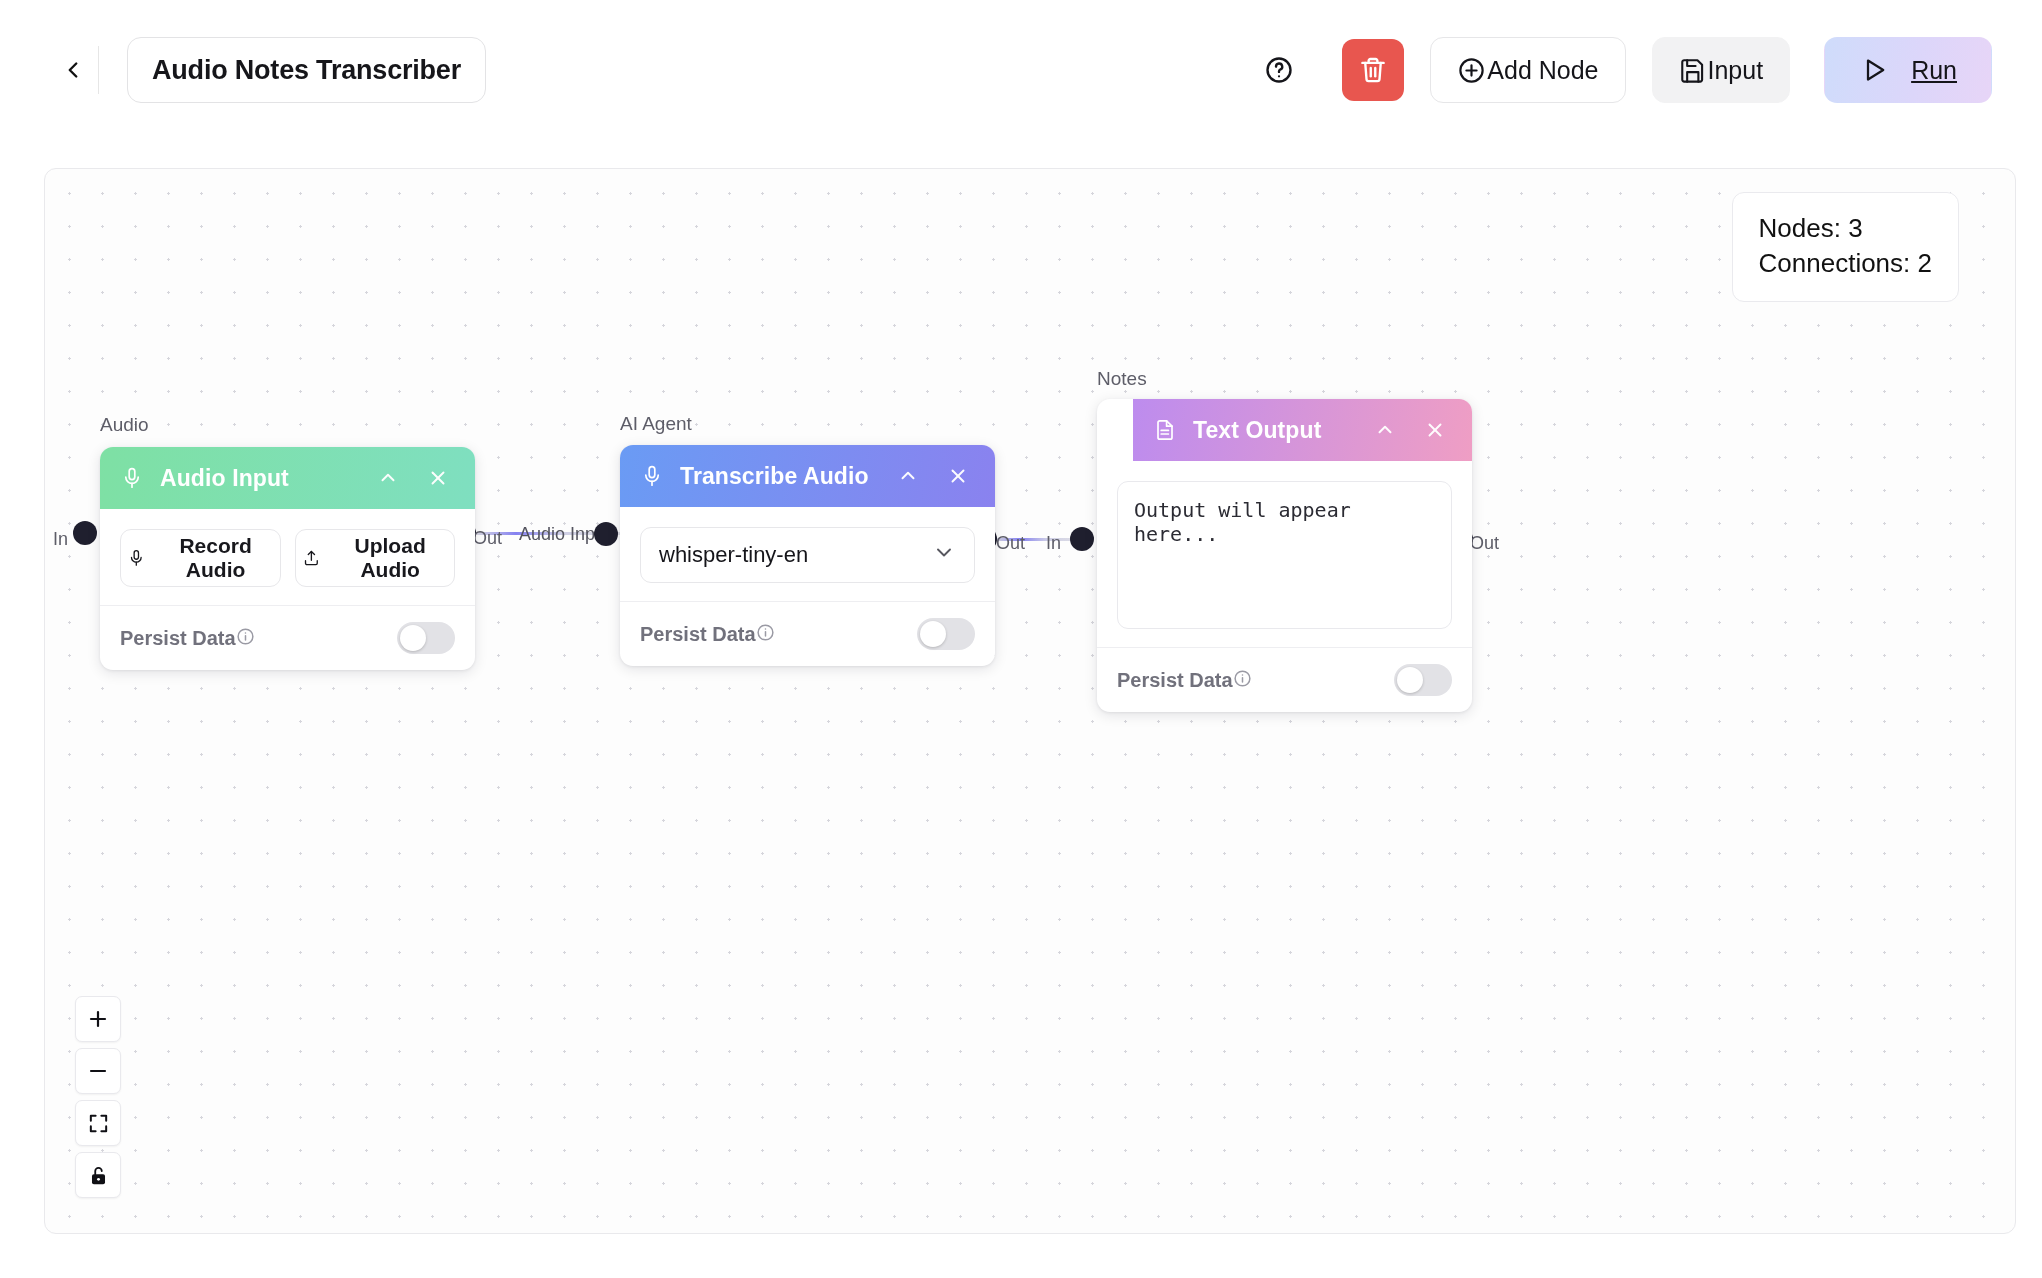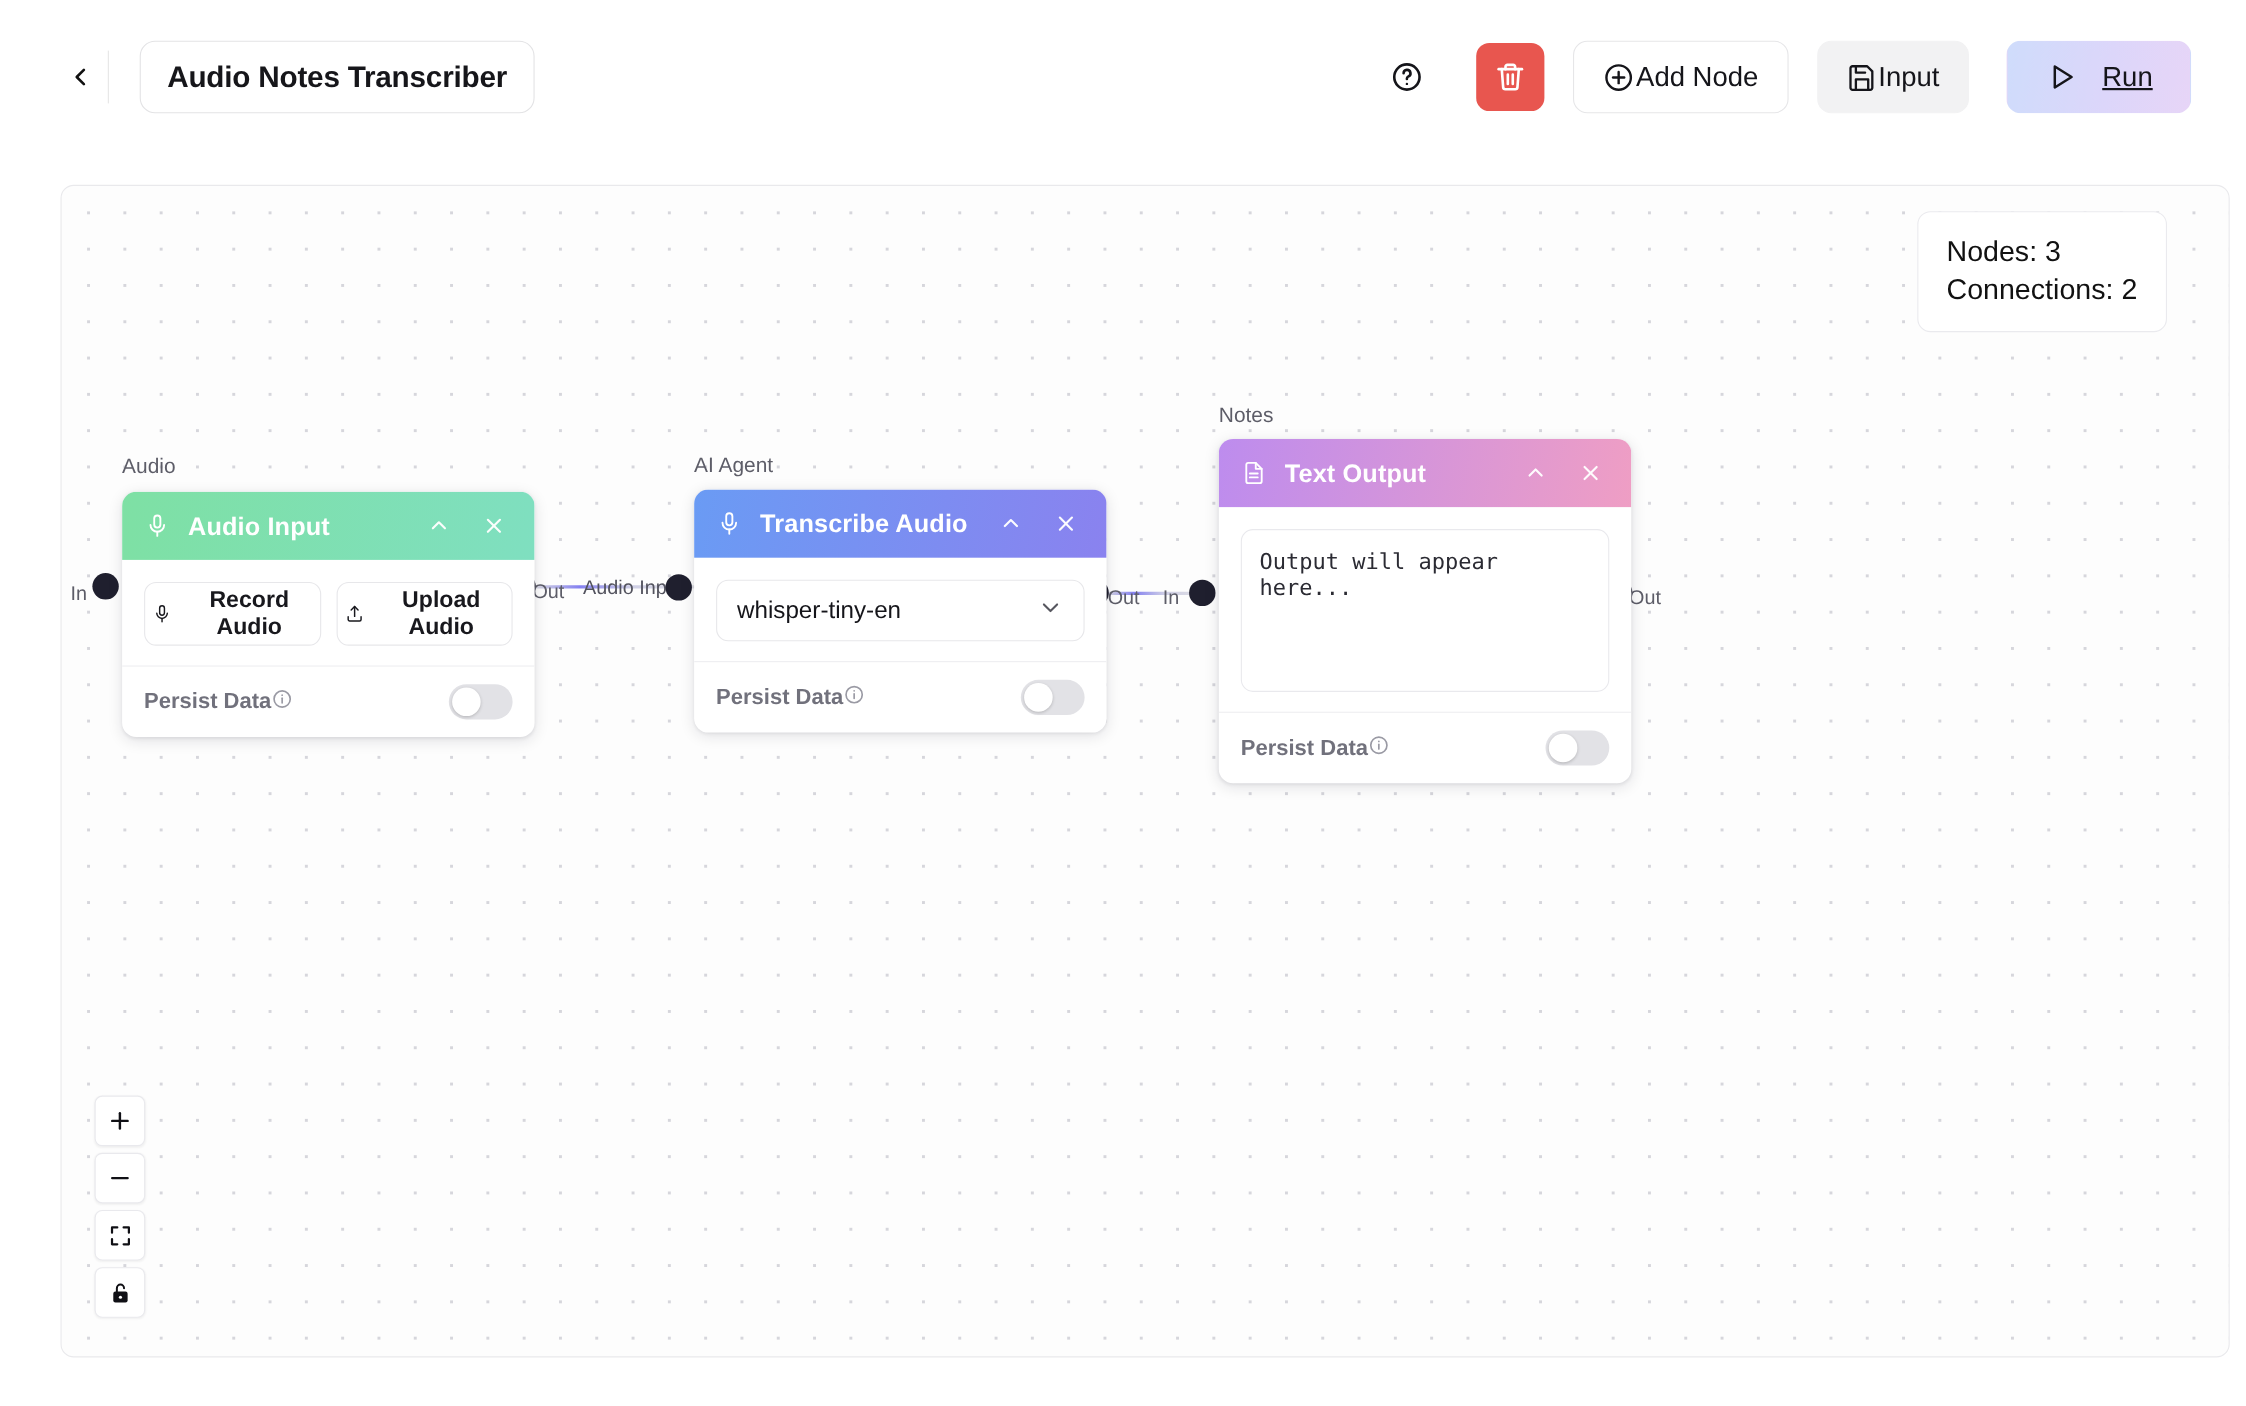--- a/index.html
+++ b/index.html
@@ -51,21 +51,21 @@
   .tb-btn.run {
     margin-left: 34px; margin-right: 0;
     background: linear-gradient(100deg, #cfdcfb 0%, #dcd6fa 55%, #e7d5f7 100%);
     border-color: transparent; gap: 22px; padding: 0 34px; text-decoration: underline;
   }
   .tb-btn .lbl { white-space: nowrap; }
   .chev { display: inline-flex; margin-left: 4px; }
 
   
   .canvas {
-    position: absolute; left: 55px; top: 168px; width: 1972px; height: 1066px;
+    position: absolute; left: 44px; top: 168px; width: 1972px; height: 1066px;
     border: 1px solid #e9e9ec; border-radius: 12px; background: #fdfdfd;
     background-image: radial-gradient(#d6d6dc 1.4px, transparent 1.4px);
     background-size: 33px 33px; background-position: 8px 8px;
     overflow: hidden;
   }
 
   
   .stats {
     position: absolute; right: 56px; top: 23px;
     background: #fff; border: 1px solid #eaeaee; border-radius: 12px;
@@ -124,21 +124,21 @@
   #node-transcribe { left: 575px; top: 276px; width: 375px; }
   #node-transcribe .node-head { background: linear-gradient(100deg,#6a9bf4 0%, #8a82ef 100%); }
   .select-field {
     height: 56px; border: 1px solid #e7e7ea; border-radius: 11px; background: #fff;
     display: flex; align-items: center; justify-content: space-between; padding: 0 18px;
     font-size: 22px; color: #15151a; cursor: pointer;
   }
 
   
   #node-text-output { left: 1052px; top: 230px; width: 375px; }
-  #node-text-output .node-head { background: linear-gradient(100deg,#bd8cee 0%, #ef9ec4 100%); }
+  #node-text-output .node-head { background: linear-gradient(100deg,#bd8cee 0%, #ef9ec4 100%); margin-left: 36px; }
   .output-area {
     height: 148px; border: 1px solid #e9e9ed; border-radius: 11px; background: #fff;
     padding: 16px 16px; font-family: "DejaVu Sans Mono", monospace;
     font-size: 20px; color: #2b2b33; overflow: hidden;
   }
 
   
   .port {
     position: absolute; width: 24px; height: 24px; border-radius: 50%;
     background: #1f1f2e; cursor: crosshair;

